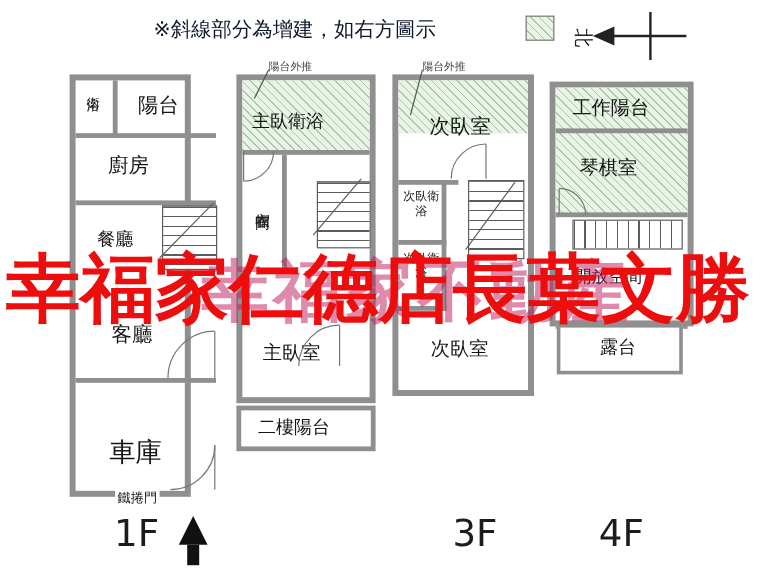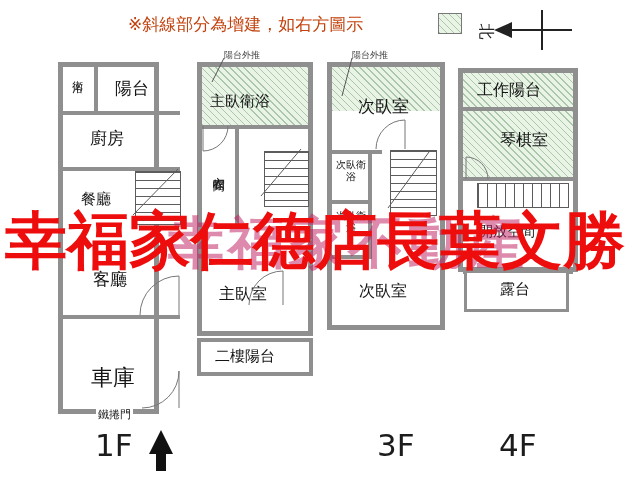--- a/index.html
+++ b/index.html
@@ -15,21 +15,21 @@
     background-image:repeating-linear-gradient(45deg,rgba(130,170,130,.6) 0 1px,transparent 1px 5px);
   }
   .room-label{position:absolute;color:#151515;white-space:nowrap;line-height:1.15;}
   .vtext{writing-mode:vertical-rl;letter-spacing:2px;}
   .wrap2{white-space:normal;width:32px;text-align:center;}
   .stairs{position:absolute;border:1px solid #5c5c5c;background-color:#fff;
     background-image:repeating-linear-gradient(to bottom,#5c5c5c 0 1px,transparent 1px 8px);}
   .stairs.horiz{background-image:repeating-linear-gradient(to right,#5c5c5c 0 1px,transparent 1px 9px);}
   .annotation{position:absolute;font-size:9px;color:#444;z-index:3;white-space:nowrap;}
   
-  .legend-text{position:absolute;font-size:17px;color:#c2410c;z-index:3;white-space:nowrap;}
+  .legend-text{position:absolute;font-size:17px;color:#0f172a;z-index:3;white-space:nowrap;}
   .legend-swatch{position:absolute;width:22px;height:19px;border:1px solid #777;z-index:3;}
   .north-char{position:absolute;font-size:16px;color:#222;transform:rotate(90deg);z-index:3;}
   
   .floor-label{position:absolute;font-size:31px;color:#1c1c1c;z-index:3;}
   
   .wm-gray{position:absolute;left:168px;top:206px;font-size:56px;font-weight:bold;
     color:#be185d;opacity:.5;letter-spacing:4px;z-index:5;white-space:nowrap;}
   .wm-red{position:absolute;left:5px;top:199px;font-size:62px;font-weight:900;
     color:#ee0d0d;letter-spacing:0px;z-index:6;white-space:nowrap;}
   .shutter-label{position:absolute;font-size:11px;color:#111;background:#fff;
@@ -86,21 +86,21 @@
     <div class="room-label wrap2" style="left:3px;top:143px;font-size:10px;">次臥衛浴</div>
     <div class="wall" style="left:0;top:188px;width:40px;height:4px;"></div>
     <div class="stairs" style="left:58px;top:83px;width:45px;height:64px;"></div>
     <div class="room-label" style="left:27px;top:215px;font-size:16px;">次臥室</div>
   </div>
 
   <div class="plan" style="left:458px;top:68px;width:120px;height:204px;">
     <div class="hatch" style="position:absolute;left:0;top:0;width:110px;height:106px;"></div>
     <div class="room-label" style="left:14px;top:8px;font-size:16px;">工作陽台</div>
     <div class="wall" style="left:0;top:34px;width:110px;height:4px;"></div>
-    <div class="room-label" style="left:20px;top:58px;font-size:16px;margin-left:17px;">琴棋室</div>
+    <div class="room-label" style="left:20px;top:58px;font-size:16px;">琴棋室</div>
     <div class="wall" style="left:0;top:104px;width:110px;height:4px;"></div>
     <div class="stairs horiz" style="left:14px;top:110px;width:90px;height:23px;"></div>
     <div class="room-label" style="left:16px;top:150px;font-size:14px;">開放空間</div>
     <div class="wall" style="left:0;top:197px;width:110px;height:4px;"></div>
     <div class="plan" style="left:1px;top:197px;width:105px;height:42px;border-width:3px;">
       <div class="room-label" style="left:33px;top:8px;font-size:15px;">露台</div>
     </div>
   </div>
 
   <svg id="overlay" width="640" height="480">

